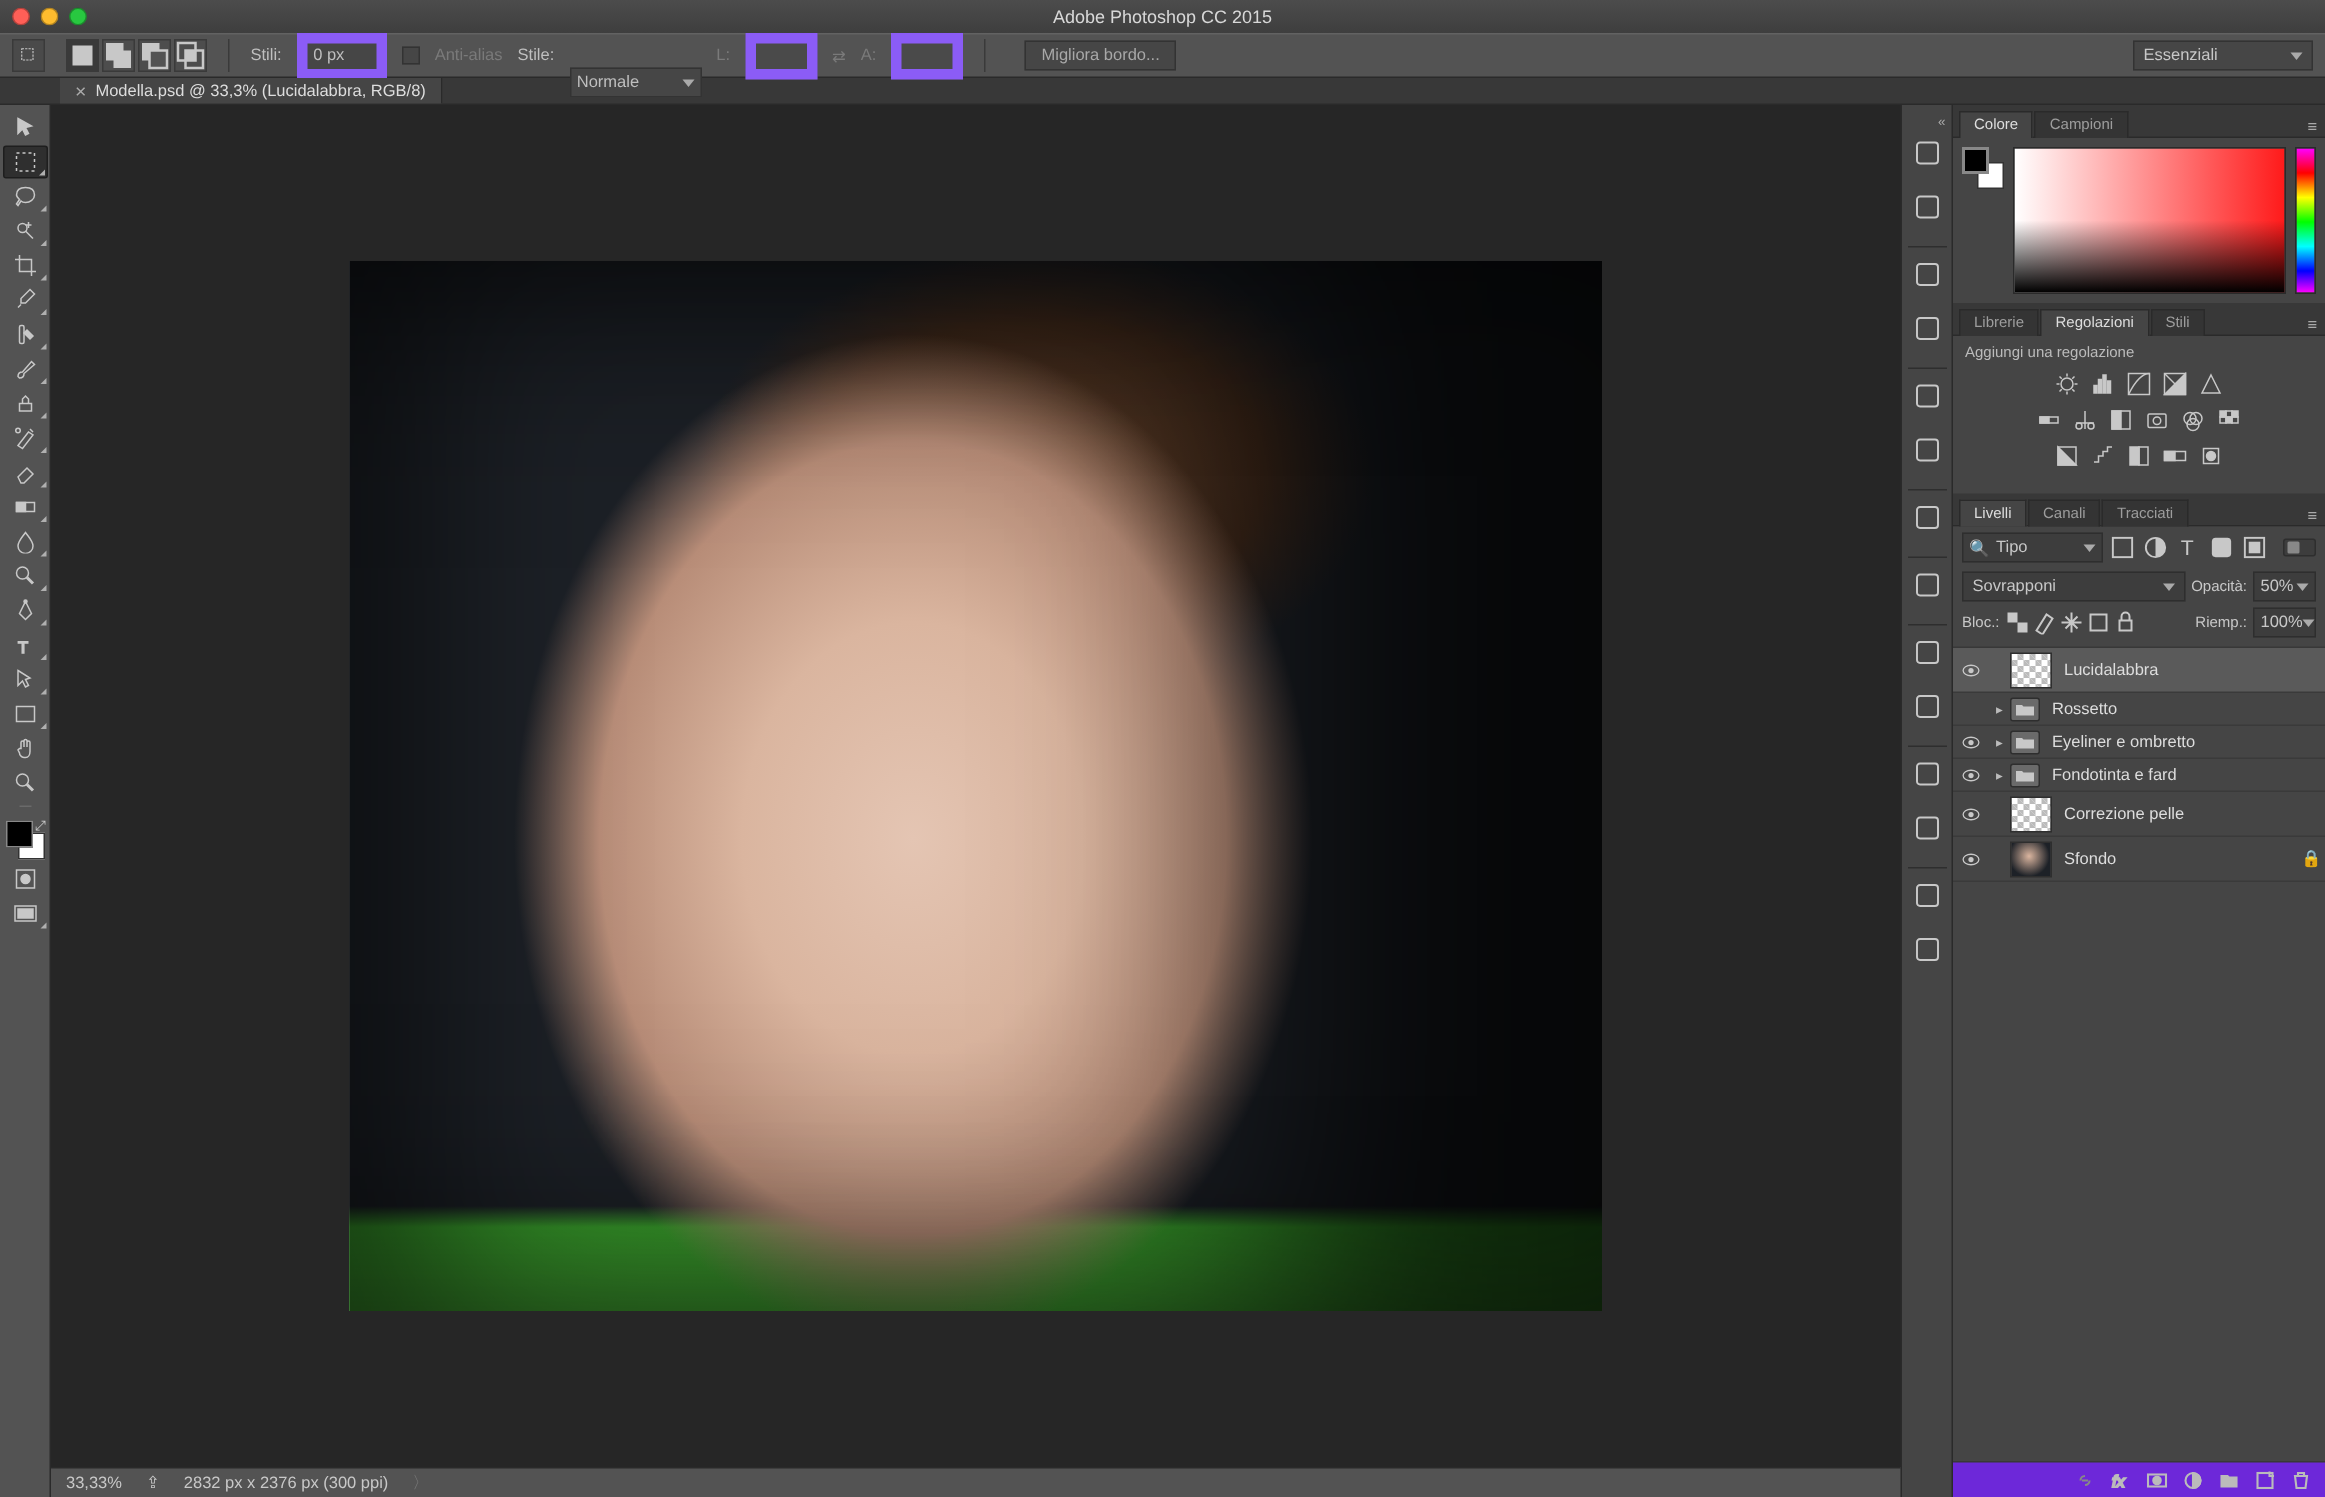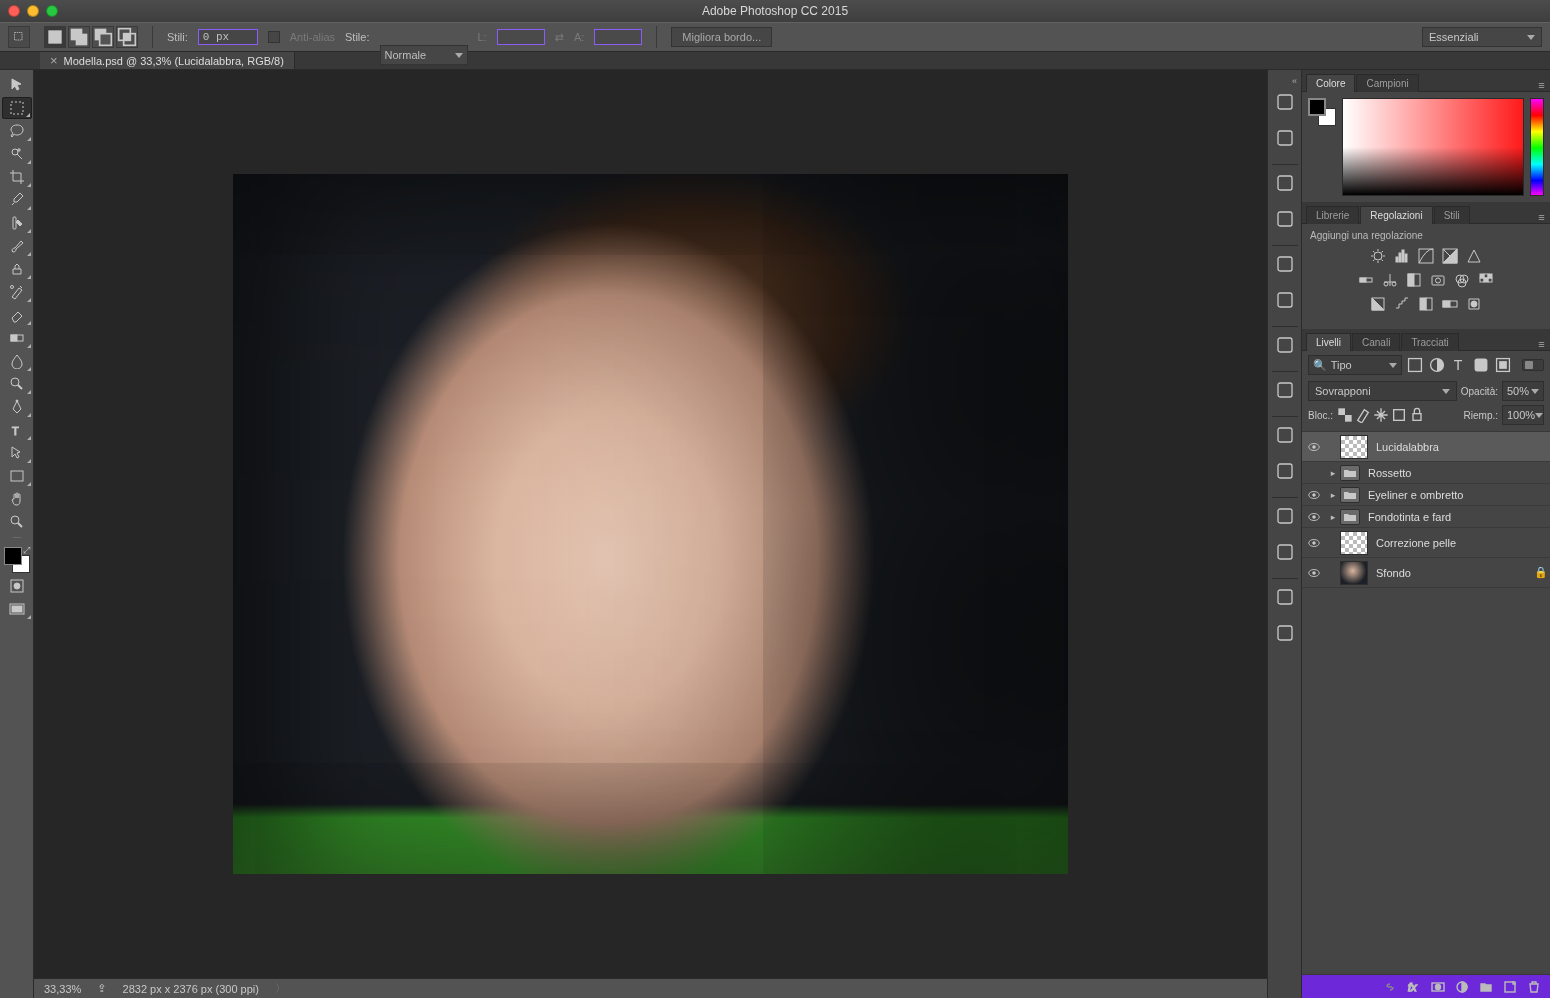--- a/index.html
+++ b/index.html
@@ -10,27 +10,27 @@
 .dot { width: 12px; height: 12px; border-radius: 50%; border: 1px solid rgba(0,0,0,.3); }
 .red { background:#ff5f57;} .yellow{background:#febc2e;} .green{background:#28c840;}
 .titlebar .title { position:absolute; left:50%; transform:translateX(-50%); color:#d8d8d8; font-size:12px; }
 
 .optbar { height: 30px; background:#535353; border-top:1px solid #626262; border-bottom:1px solid #2a2a2a; display:flex; align-items:center; padding:0 8px; gap:10px; color:#bfbfbf;}
 .optbar .tool-preset { width:22px; height:22px; display:flex; align-items:center; justify-content:center; border:1px solid #3a3a3a; background:#4a4a4a;}
 .optbar .tool-preset svg { width:12px;height:12px;}
 .sel-group { display:flex; gap:2px; margin-left:4px;}
 .sel-btn { width:22px; height:22px; background:#4d4d4d; border:1px solid #3a3a3a; display:flex;align-items:center;justify-content:center;}
 .sel-btn.active{background:#3a3a3a;}
-.opt-inp { width:60px; height:16px; background:#464646; border:1px solid #8b5cf6; color:#bfbfbf; padding:0 4px;font-family:Liberation Mono, monospace;}
+.opt-inp { width:60px; height:31px; background:#464646; border:7px solid #8b5cf6; color:#bfbfbf; padding:0 4px;}
 .opt-sep { width:1px; height:22px; background:#3a3a3a; margin:0 4px;}
 .opt-lbl { color:#bfbfbf;}
 .opt-dis { color:#7a7a7a;}
 .opt-select { width:88px; height:20px; background:#464646; border:1px solid #333; color:#bfbfbf; padding:0 4px; display:flex; align-items:center; justify-content:space-between;margin-top:36px;}
 .chev { width:0;height:0;border-left:4px solid transparent;border-right:4px solid transparent;border-top:5px solid #aaa;}
-.opt-btn { height:20px; padding:2px 10px; background:#464646; border:1px solid #333; color:#a8a8a8;}
+.opt-btn { height:20px; padding:2px 10px; background:#464646; border:1px solid #333; color:#a8a8a8;margin-left:12px;}
 .workspace-select { margin-left:auto; width:120px; height:20px; background:#464646; border:1px solid #333; color:#c8c8c8; display:flex; align-items:center; justify-content:space-between; padding:0 6px;}
 
 .tabbar { height:18px; background:#383838; border-bottom:1px solid #2a2a2a; display:flex; align-items:stretch; padding-left:40px;}
 .doc-tab { display:flex; align-items:center; background:#454545; padding:0 10px; gap:6px; color:#ddd; font-size:11px; border-right:1px solid #2a2a2a;}
 .doc-tab .x { color:#aaa; cursor:pointer; font-size:13px; line-height:13px;}
 
 .ws-row { display:flex; height: calc(998px - 22px - 30px - 18px); }
 
 .tools { width:34px; background:#535353; border-right:1px solid #2a2a2a; display:flex; flex-direction:column; align-items:center; padding-top:4px; gap:0;}
 .tool { width:30px; height:22px; display:flex; align-items:center; justify-content:center; position:relative; border-radius:2px; margin-bottom:1px; }

